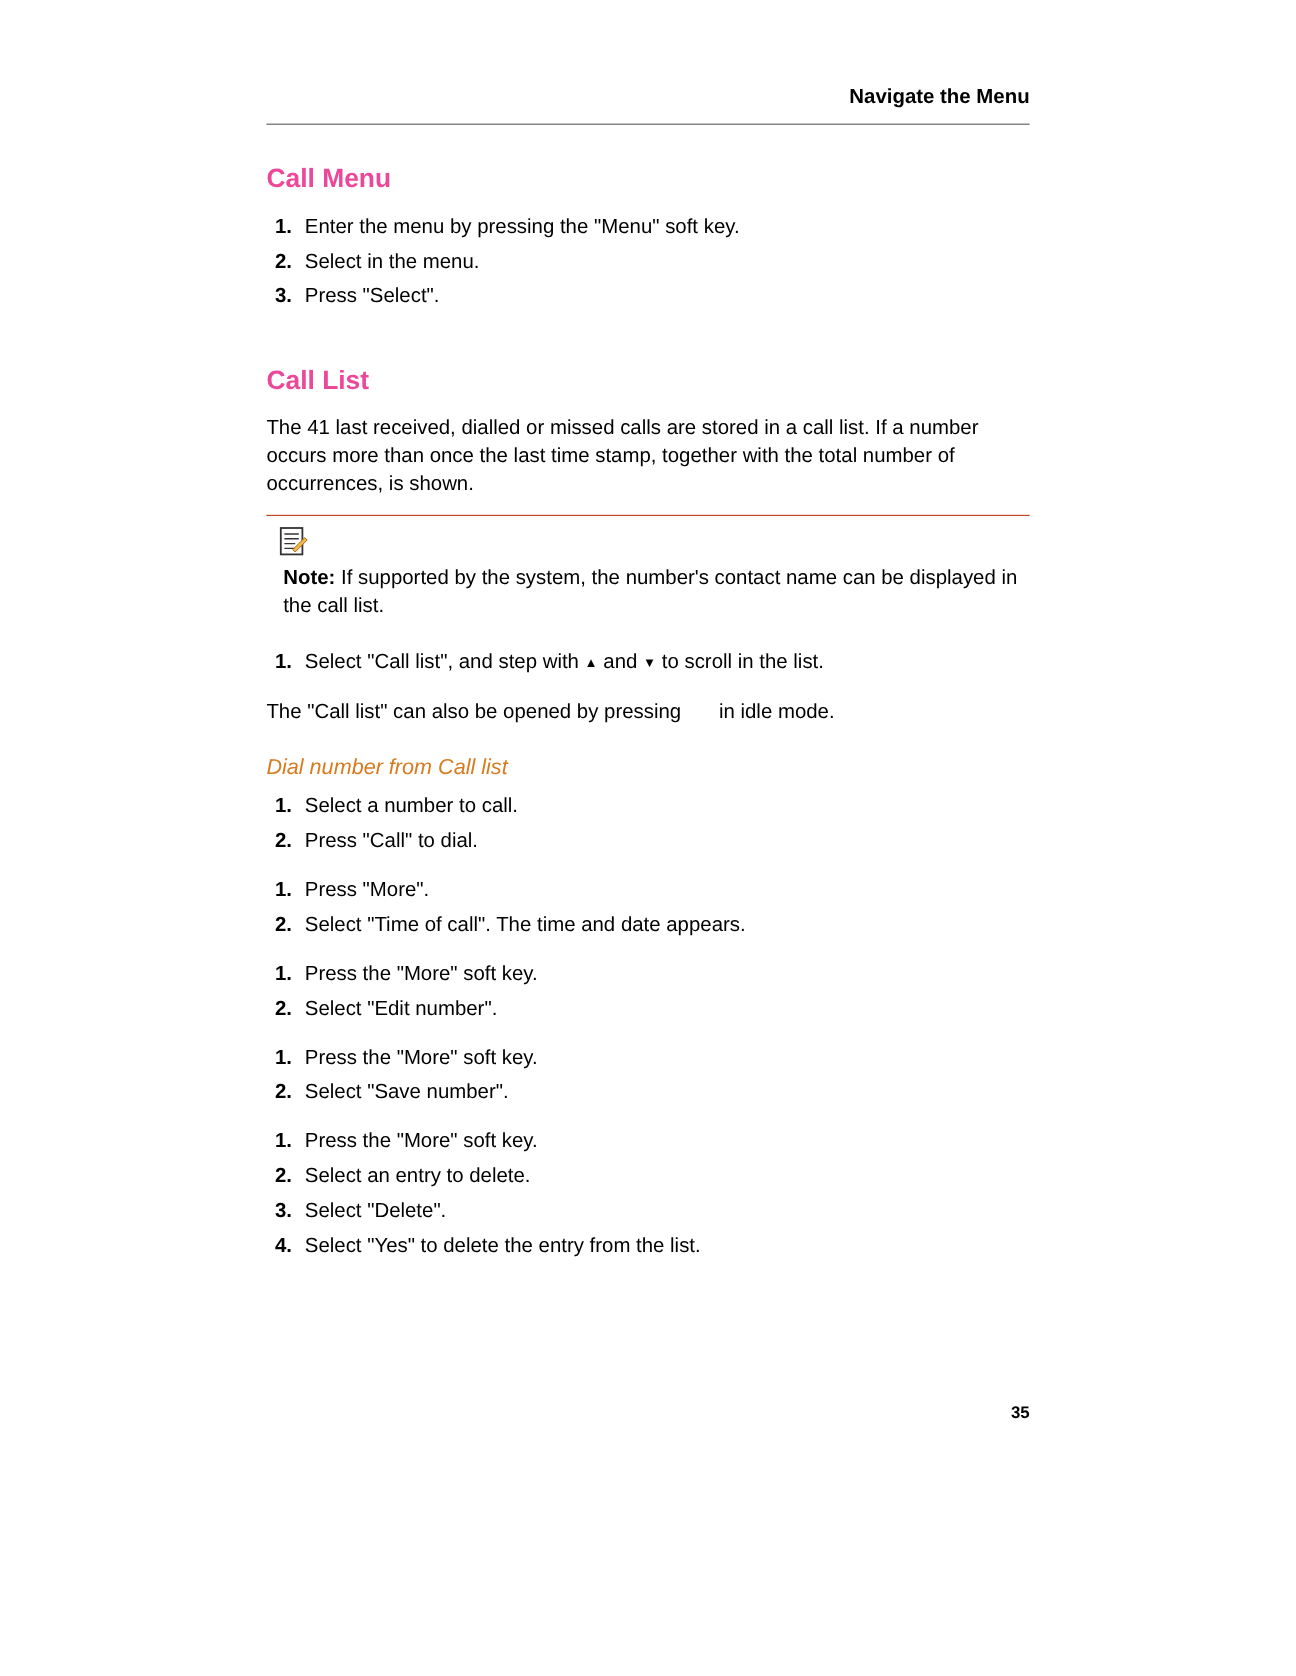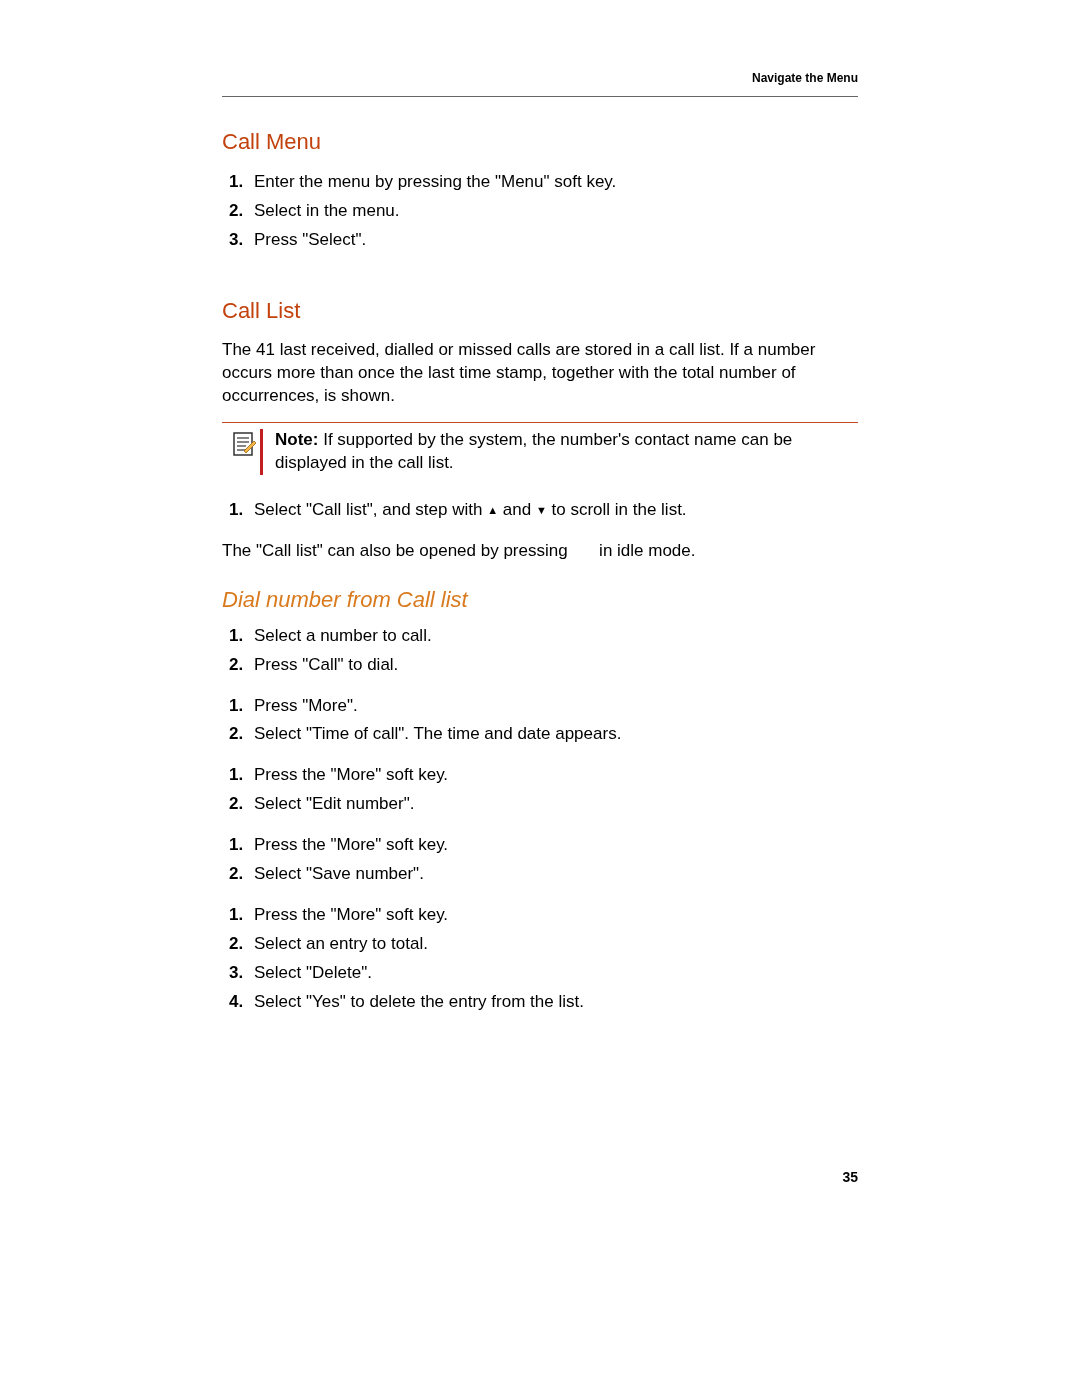--- a/index.html
+++ b/index.html
@@ -17,42 +17,42 @@
     position: relative;
     box-sizing: border-box;
     padding: 70px 0 0 0;
   }
   .header-area {
     padding: 0 222px 0 222px;
   }
   .header-title {
     text-align: right;
     font-weight: bold;
-    font-size: 12px;
+    font-size: 17px;
     margin-bottom: 10px;
   }
   .hr {
     border: none;
     border-top: 1px solid #666;
     margin: 0;
   }
   .content {
     padding: 30px 222px 0 222px;
   }
   h2.blue {
-    color: #c2410c;
-    font-weight: normal;
+    color: #ec4899;
+    font-weight: bold;
     font-size: 22px;
     margin: 0 0 14px 0;
   }
   h3.orange {
     color: #d97a1e;
     font-style: italic;
     font-weight: normal;
-    font-size: 22px;
+    font-size: 18px;
     margin: 22px 0 10px 0;
   }
   .para {
     margin: 10px 0 14px 0;
   }
   ol.numbered {
     margin: 4px 0 18px 0;
     padding-left: 26px;
   }
   ol.numbered li {
@@ -74,20 +74,21 @@
   
   .note-sep {
     border: none;
     border-top: 1px solid #c24a20;
     margin: 6px 0 0 0;
   }
   .note-box {
     display: flex;
     align-items: flex-start;
     padding: 6px 0 6px 10px;
+    flex-direction: column;
   }
   .note-bar {
     width: 3px;
     background: #c22020;
     align-self: stretch;
     margin-right: 8px;
   }
   .note-icon {
     flex: 0 0 auto;
     margin-right: 2px;
@@ -179,21 +180,21 @@
       <li><span>Select "Edit number".</span></li>
     </ol>
 
     <ol class="numbered">
       <li><span>Press the "More" soft key.</span></li>
       <li><span>Select "Save number".</span></li>
     </ol>
 
     <ol class="numbered">
       <li><span>Press the "More" soft key.</span></li>
-      <li><span>Select an entry to total.</span></li>
+      <li><span>Select an entry to delete.</span></li>
       <li><span>Select "Delete".</span></li>
       <li><span>Select "Yes" to delete the entry from the list.</span></li>
     </ol>
 
   </div>
 
   <div class="page-number">35</div>
 </div>
 
 </body></html>

